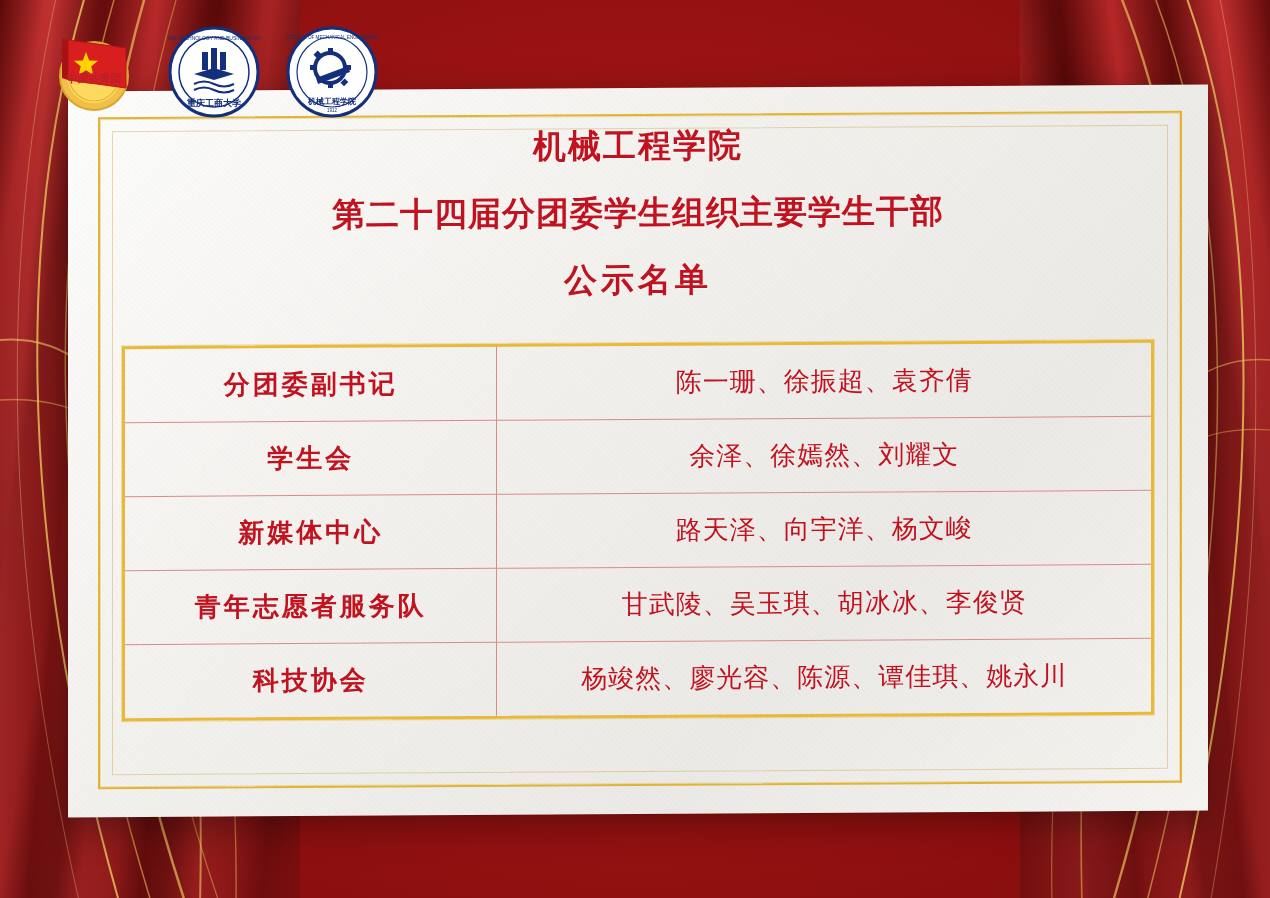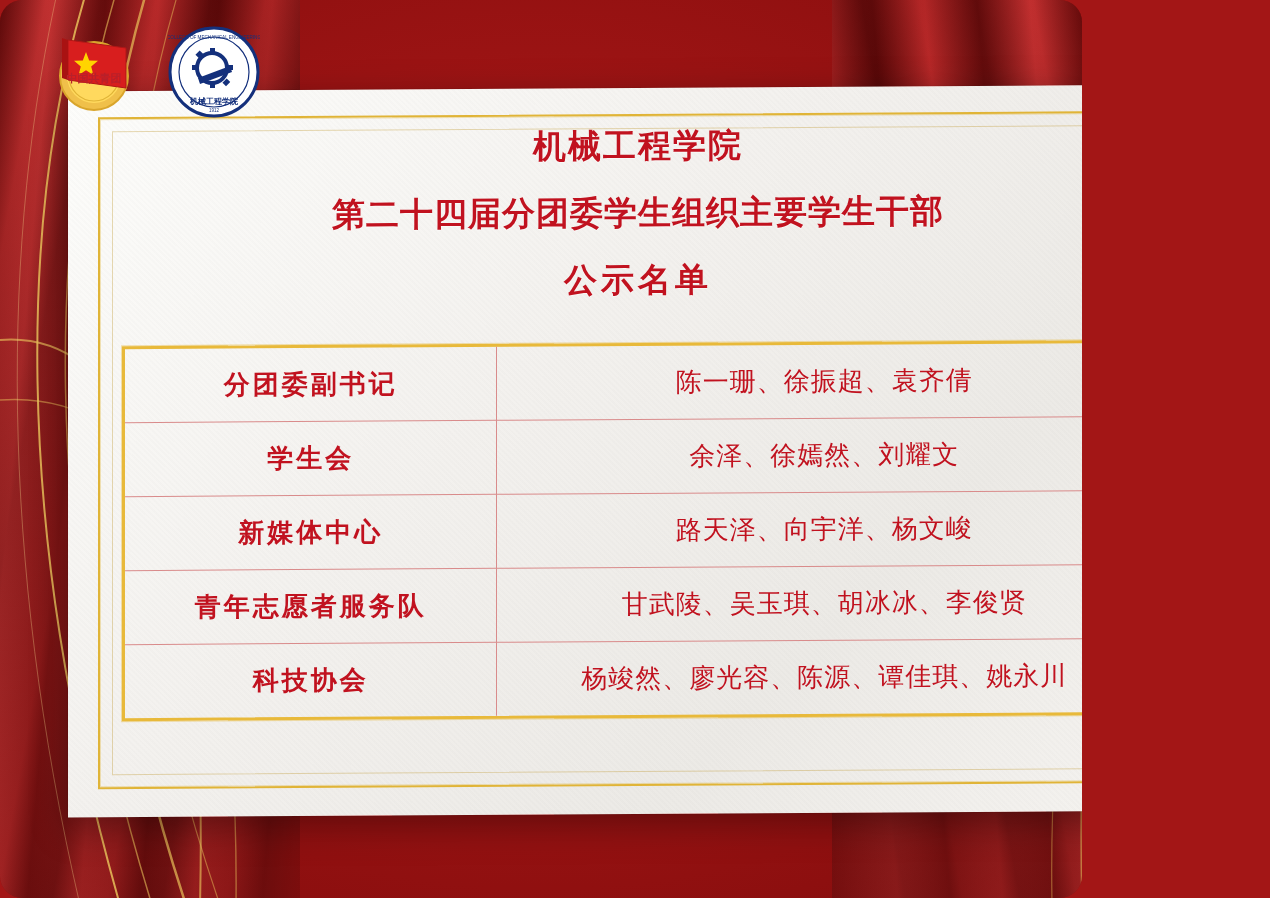--- a/index.html
+++ b/index.html
@@ -10,26 +10,25 @@
     width: 1270px;
     height: 898px;
     overflow: hidden;
     font-family: "Liberation Serif", "DejaVu Serif", serif;
     background: #a31616;
   }
 
   
   .poster {
     position: relative;
-    width: 1082px;
+    width: 1270px;
     height: 898px;
     overflow: hidden;
     background:
       radial-gradient(ellipse 900px 700px at 50% 45%, #b01b1b 0%, #9d1414 45%, #8d0f0f 75%, #7e0b0b 100%);
-    border-radius: 22px;
   }
 
   
   .drape {
     position: absolute;
     top: 0;
     bottom: 0;
     pointer-events: none;
   }
   .drape-left {
@@ -206,20 +205,36 @@
 
         <path d="M 22 14 L 80 22 L 80 62 L 22 54 Z" fill="#d81e1e" stroke="#b01616" stroke-width="1"></path>
         <path d="M 22 14 L 22 54 L 16 52 L 16 12 Z" fill="#a91212"></path>
 
         <polygon fill="#ffd400" points="40,26 43.2,34.4 52,34.8 45.2,40.4 47.4,49 40,44.2 32.6,49 34.8,40.4 28,34.8 36.8,34.4"></polygon>
 
         <text x="48" y="56" text-anchor="middle" font-family="'Liberation Serif',serif" font-size="11" font-weight="bold" fill="#b8202a">中国共青团</text>
       </svg>
     </div>
 
+    <div class="logo">
+      <svg width="92" height="92" viewBox="0 0 92 92">
+        <circle cx="46" cy="46" r="44" fill="#ffffff"></circle>
+        <circle cx="46" cy="46" r="44" fill="none" stroke="#14307c" stroke-width="3"></circle>
+        <circle cx="46" cy="46" r="35" fill="none" stroke="#14307c" stroke-width="1.5"></circle>
+
+        <path d="M 26 48 L 46 42 L 66 48 L 46 54 Z" fill="#14307c"></path>
+        <rect x="34" y="26" width="6" height="18" fill="#14307c"></rect>
+        <rect x="43" y="22" width="6" height="22" fill="#14307c"></rect>
+        <rect x="52" y="26" width="6" height="18" fill="#14307c"></rect>
+        <path d="M 26 58 q 10 -5 20 0 q 10 5 20 0" fill="none" stroke="#14307c" stroke-width="2"></path>
+        <path d="M 26 64 q 10 -5 20 0 q 10 5 20 0" fill="none" stroke="#14307c" stroke-width="2"></path>
+        <text x="46" y="80" text-anchor="middle" font-family="'Liberation Serif',serif" font-size="9" font-weight="bold" fill="#14307c">重庆工商大学</text>
+        <text x="46" y="14" text-anchor="middle" font-family="'Liberation Sans',sans-serif" font-size="5" fill="#14307c">CHONGQING TECHNOLOGY AND BUSINESS UNIVERSITY</text>
+      </svg>
+    </div>
 
     <div class="logo">
       <svg width="92" height="92" viewBox="0 0 92 92">
         <circle cx="46" cy="46" r="44" fill="#ffffff"></circle>
         <circle cx="46" cy="46" r="44" fill="none" stroke="#14307c" stroke-width="3"></circle>
         <circle cx="46" cy="46" r="35" fill="none" stroke="#14307c" stroke-width="1.2"></circle>
 
         <g fill="#14307c">
           <circle cx="44" cy="42" r="15" fill="none" stroke="#14307c" stroke-width="4"></circle>
           <rect x="42" y="22" width="5" height="7"></rect>

